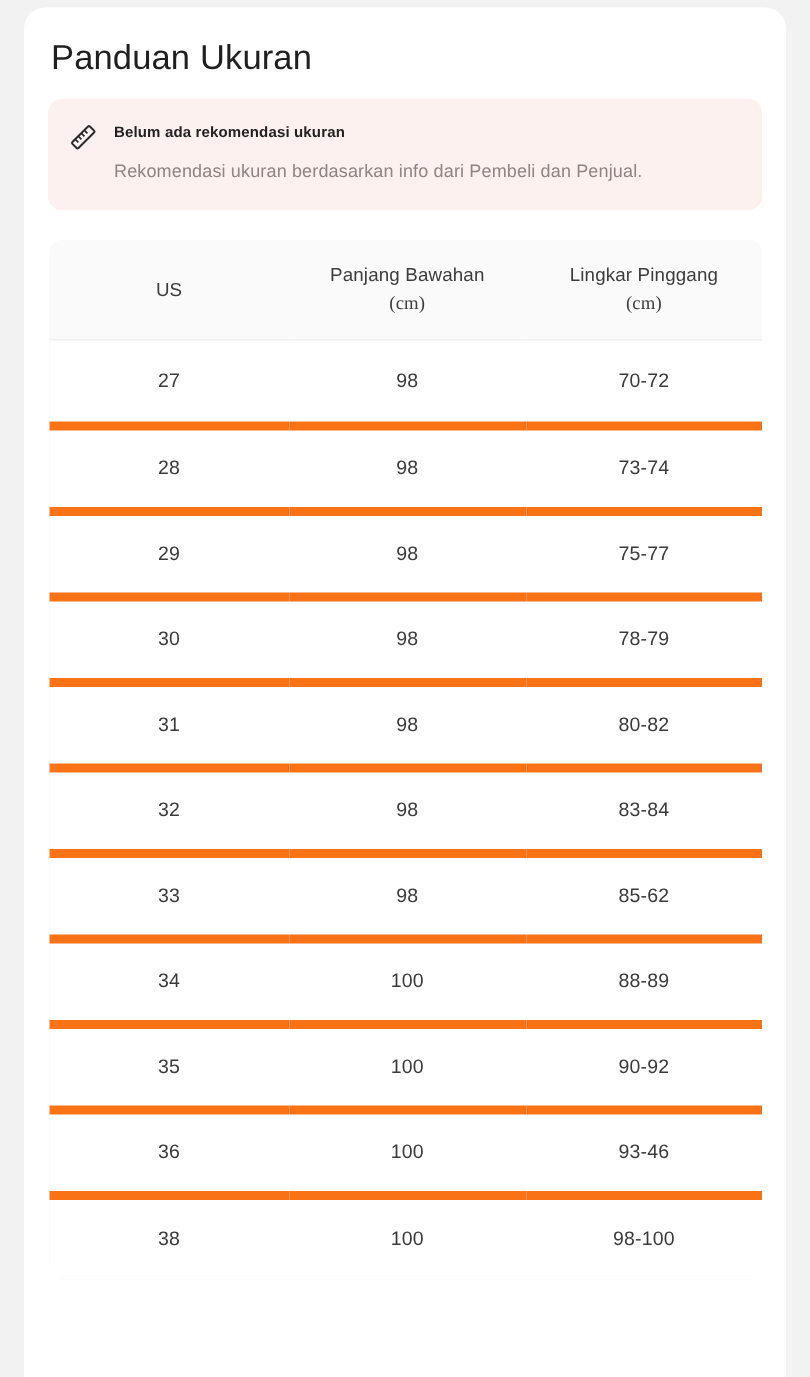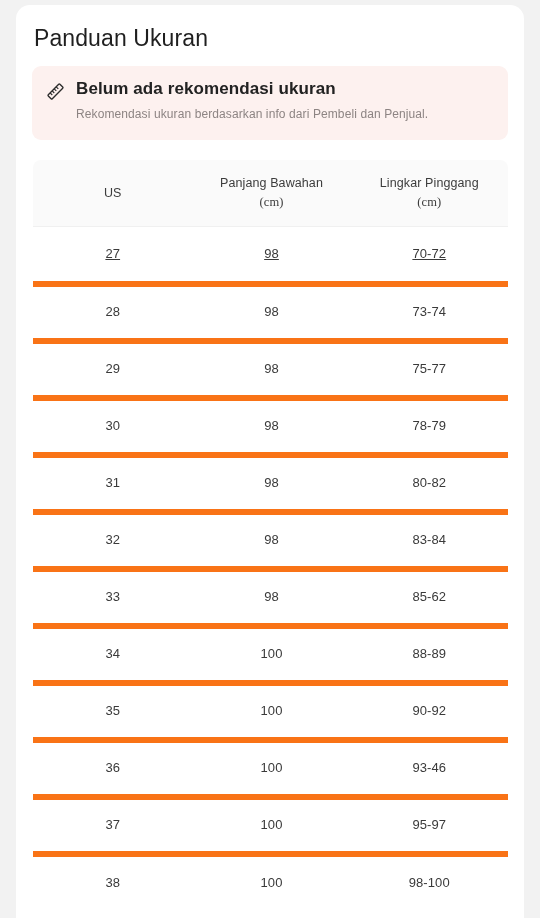--- a/index.html
+++ b/index.html
@@ -52,21 +52,21 @@
     width: 19px;
     height: 19px;
     margin-top: 2px;
   }
 
   .ruler-icon svg { display: block; }
 
   .alert-body { flex: 1 1 auto; min-width: 0; }
 
   .alert-title {
-    font-size: 17px;
+    font-size: 10px;
     line-height: 18px;
     font-weight: bold;
     color: #222222;
     letter-spacing: 0.1px;
   }
 
   .alert-desc {
     margin-top: 6px;
     font-size: 12px;
     line-height: 20px;
@@ -105,21 +105,21 @@
     line-height: 18px;
     color: #3a3a3a;
     text-align: center;
     vertical-align: middle;
     padding: 0;
     height: 57px;
     border-top: 6px solid #f97316;
     letter-spacing: 0.1px;
   }
 
-  .size-table tbody tr:first-child td { border-top: 1px solid #f0f0f0; text-decoration: underline; }
+  .size-table tbody tr:first-child td { border-top: 1px solid #f0f0f0; }
 
   .col-us        { width: 160px; }
   .col-panjang   { width: 158px; }
   .col-lingkar   { width: 158px; }
 </style>
 </head>
 <body>
 
 <div class="card">
 
@@ -209,25 +209,20 @@
           <td>35</td>
           <td>100</td>
           <td>90-92</td>
         </tr>
         <tr>
           <td>36</td>
           <td>100</td>
           <td>93-46</td>
         </tr>
         <tr>
-          <td>37</td>
-          <td>100</td>
-          <td>95-97</td>
-        </tr>
-        <tr>
           <td>38</td>
           <td>100</td>
           <td>98-100</td>
         </tr>
       </tbody>
   </table>
 
 </div>
 
 </body></html>

